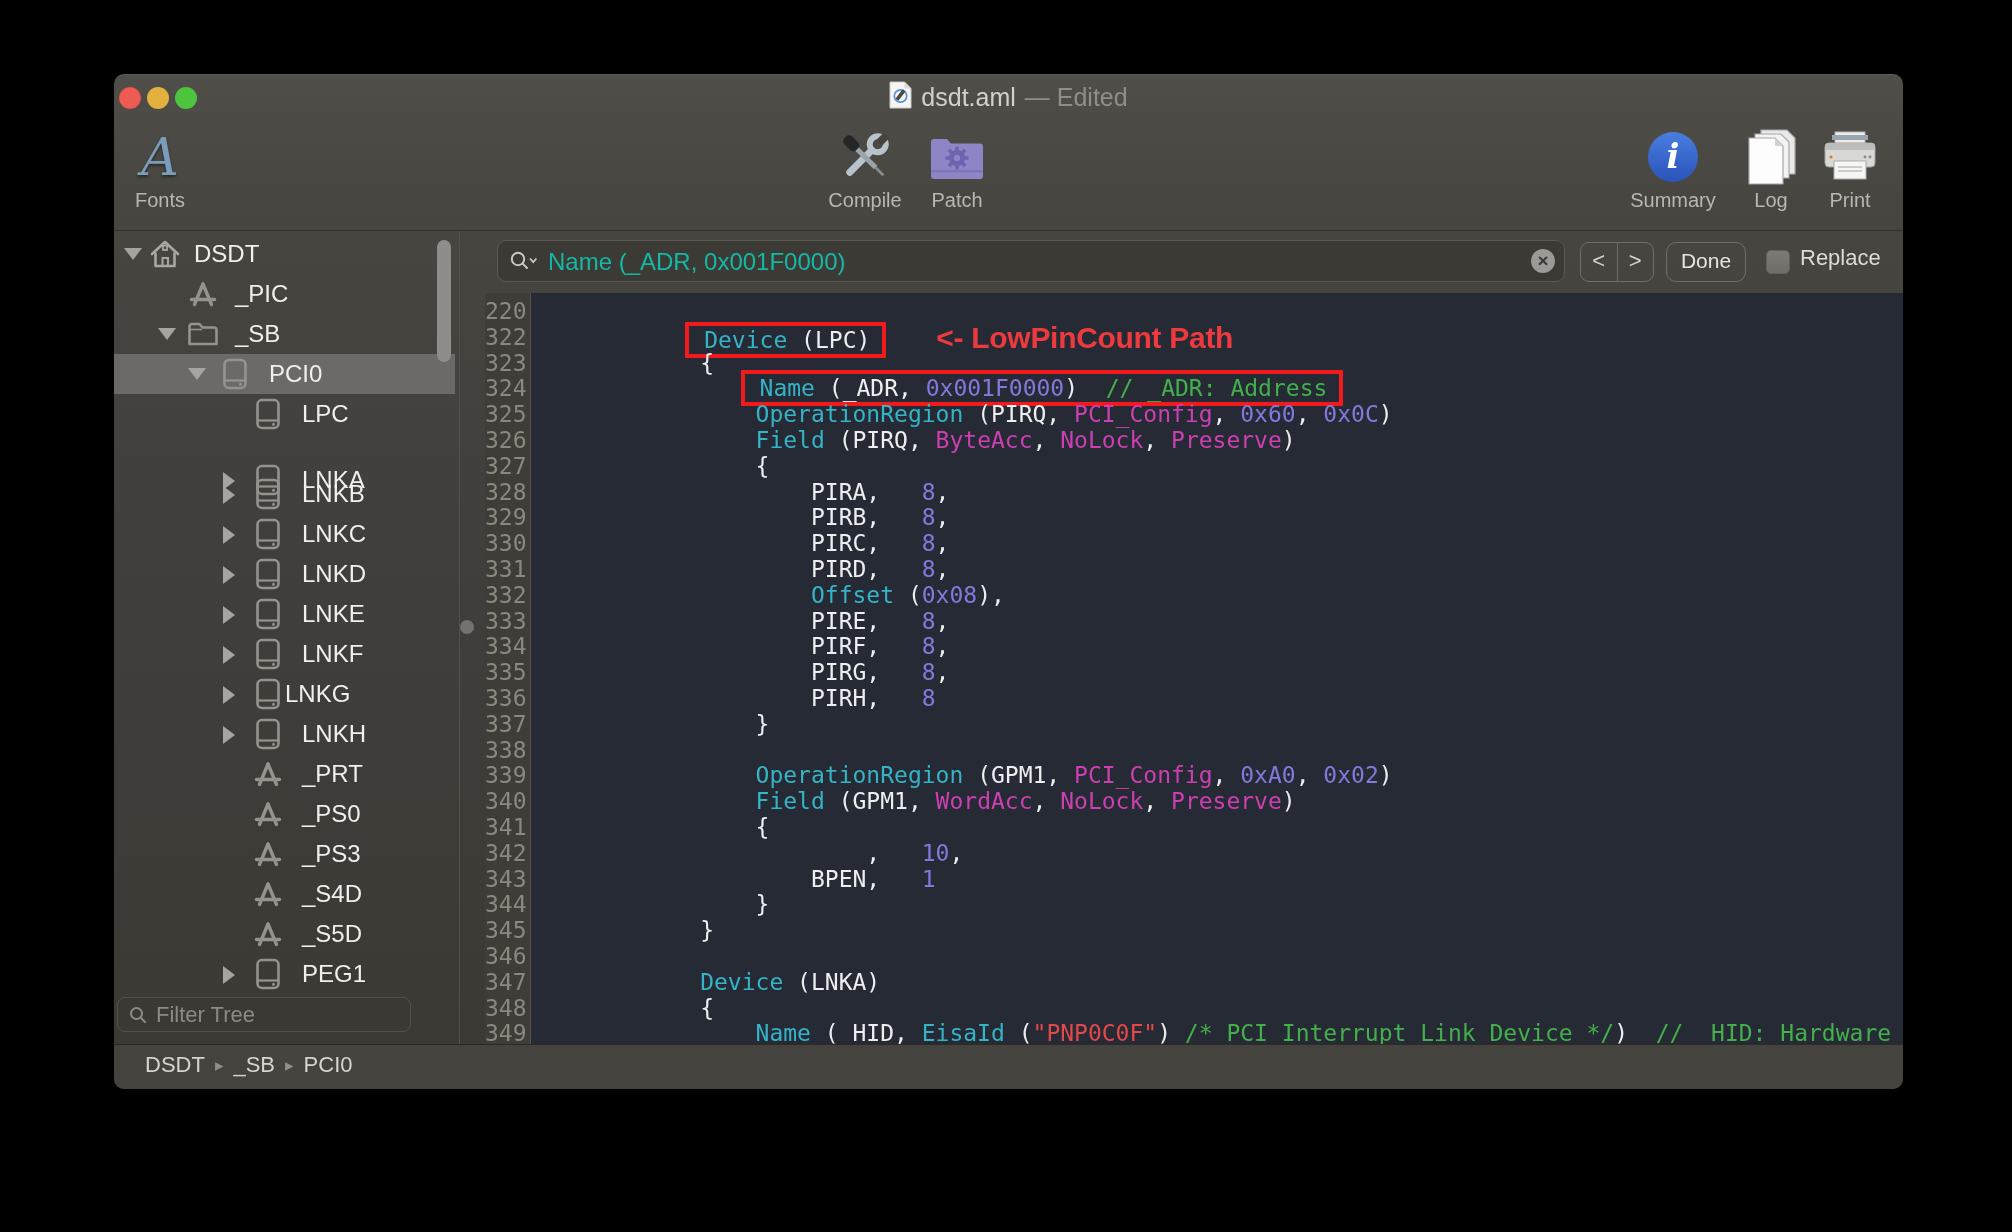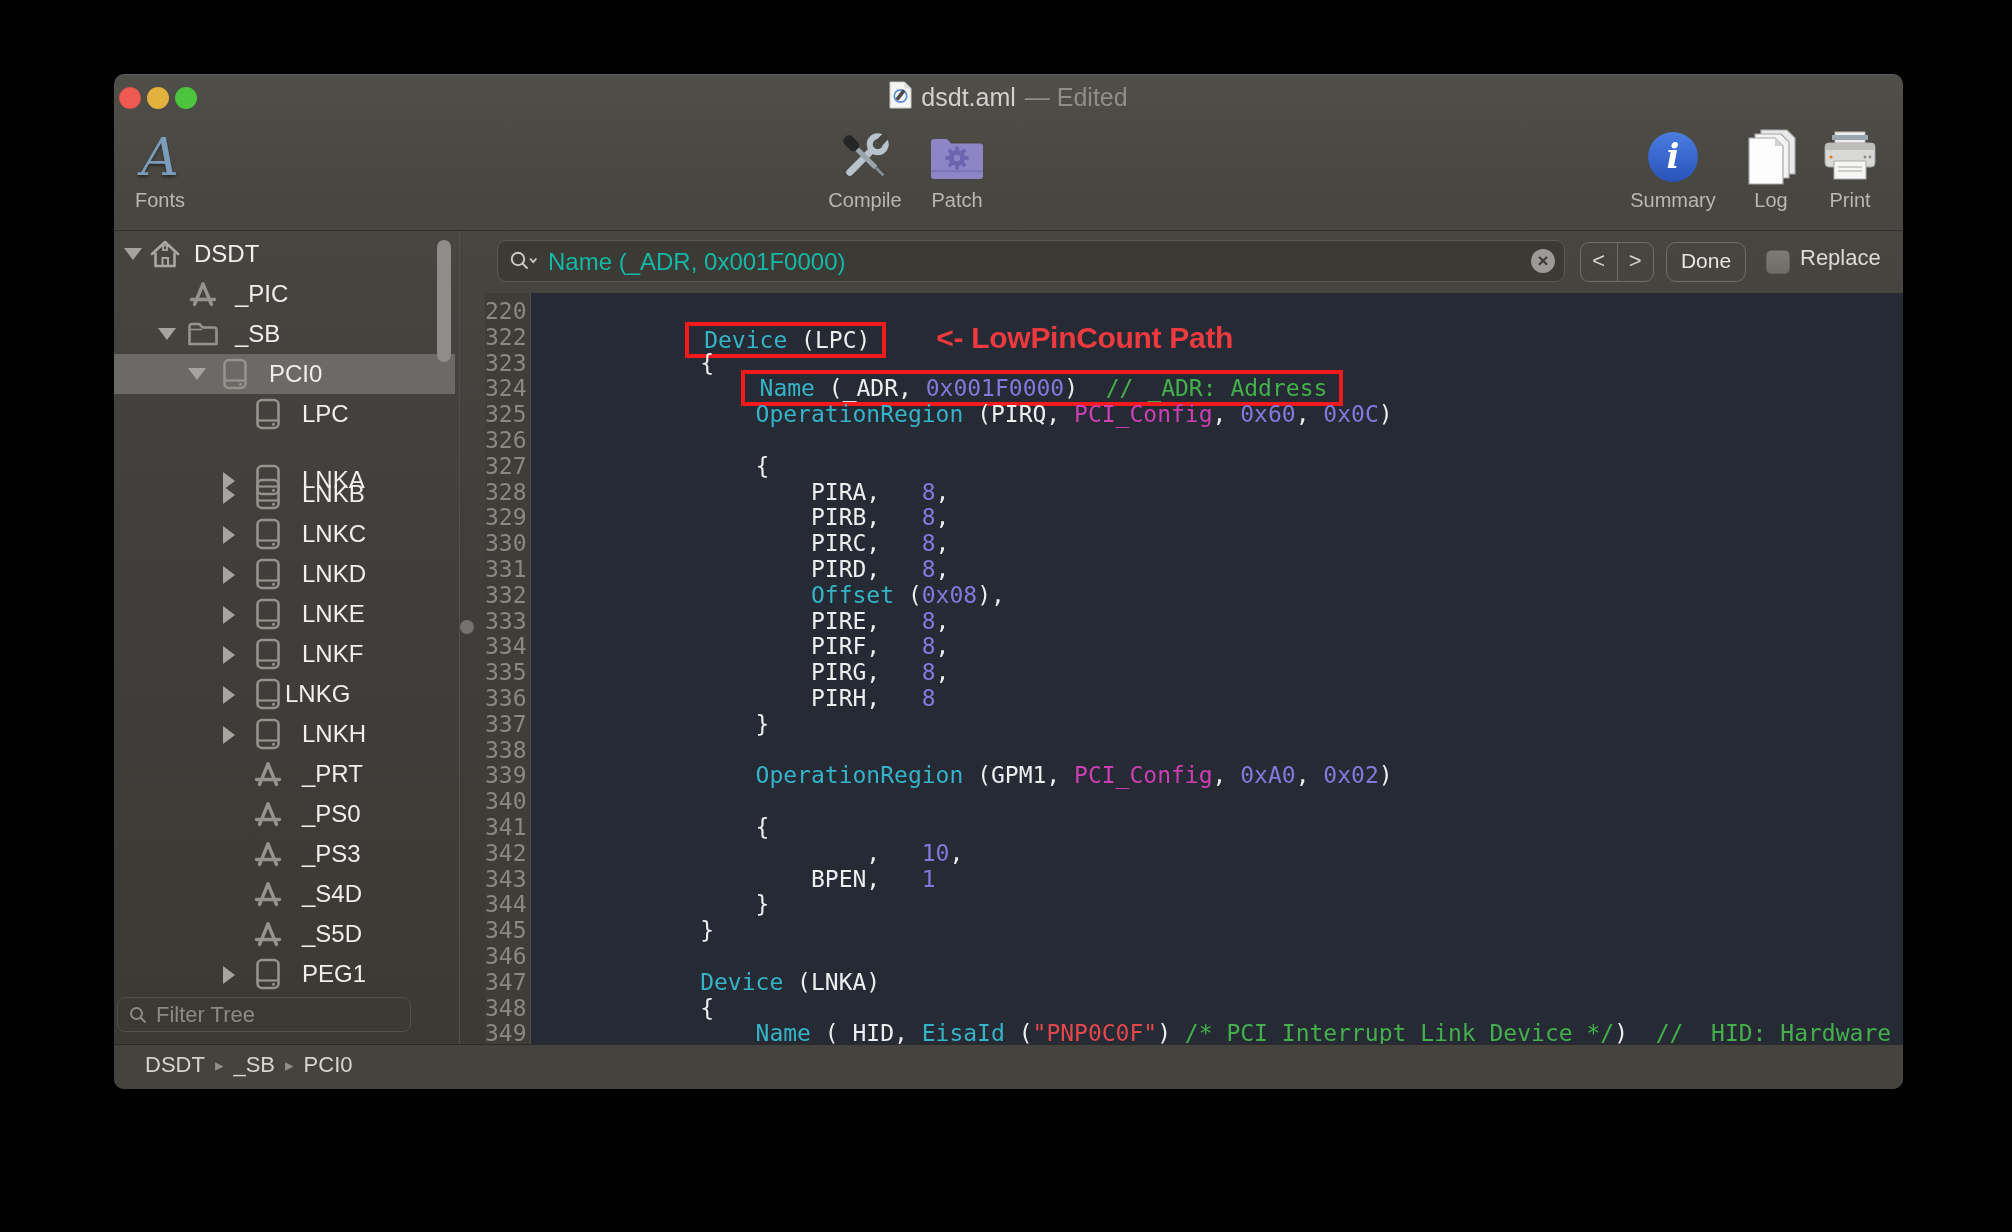--- a/index.html
+++ b/index.html
@@ -471,20 +471,21 @@
           <div class="cl" style="top: 83.4px;">
             <span class="ln">324</span>
             <span class="ct">                <span class="redbox"><span class="t-k">Name</span><span class="t-p"> (_ADR, </span><span class="t-n">0x001F0000</span><span class="t-p">)  </span><span class="t-c">// _ADR: Address</span></span></span>
           </div>
           <div class="cl" style="top: 109.2px;">
             <span class="ln">325</span>
             <span class="ct">                <span class="t-k">OperationRegion</span><span class="t-p"> (PIRQ, </span><span class="t-d">PCI_Config</span><span class="t-p">, </span><span class="t-n">0x60</span><span class="t-p">, </span><span class="t-n">0x0C</span><span class="t-p">)</span></span>
           </div>
           <div class="cl" style="top: 135px;">
             <span class="ln">326</span>
+            <span class="ct">                <span class="t-k">Field</span><span class="t-p"> (PIRQ, </span><span class="t-d">ByteAcc</span><span class="t-p">, </span><span class="t-d">NoLock</span><span class="t-p">, </span><span class="t-d">Preserve</span><span class="t-p">)</span></span>
           </div>
           <div class="cl" style="top: 160.8px;">
             <span class="ln">327</span>
             <span class="ct">                <span class="t-p">{</span></span>
           </div>
           <div class="cl" style="top: 186.6px;">
             <span class="ln">328</span>
             <span class="ct">                    <span class="t-p">PIRA,   </span><span class="t-n">8</span><span class="t-p">,</span></span>
           </div>
           <div class="cl" style="top: 212.4px;">
@@ -526,20 +527,21 @@
           <div class="cl" style="top: 444.6px;">
             <span class="ln">338</span>
             <span class="ct"></span>
           </div>
           <div class="cl" style="top: 470.4px;">
             <span class="ln">339</span>
             <span class="ct">                <span class="t-k">OperationRegion</span><span class="t-p"> (GPM1, </span><span class="t-d">PCI_Config</span><span class="t-p">, </span><span class="t-n">0xA0</span><span class="t-p">, </span><span class="t-n">0x02</span><span class="t-p">)</span></span>
           </div>
           <div class="cl" style="top: 496.2px;">
             <span class="ln">340</span>
+            <span class="ct">                <span class="t-k">Field</span><span class="t-p"> (GPM1, </span><span class="t-d">WordAcc</span><span class="t-p">, </span><span class="t-d">NoLock</span><span class="t-p">, </span><span class="t-d">Preserve</span><span class="t-p">)</span></span>
           </div>
           <div class="cl" style="top: 522px;">
             <span class="ln">341</span>
             <span class="ct">                <span class="t-p">{</span></span>
           </div>
           <div class="cl" style="top: 547.8px;">
             <span class="ln">342</span>
             <span class="ct">                    <span class="t-p">    ,   </span><span class="t-n">10</span><span class="t-p">,</span></span>
           </div>
           <div class="cl" style="top: 573.6px;">

